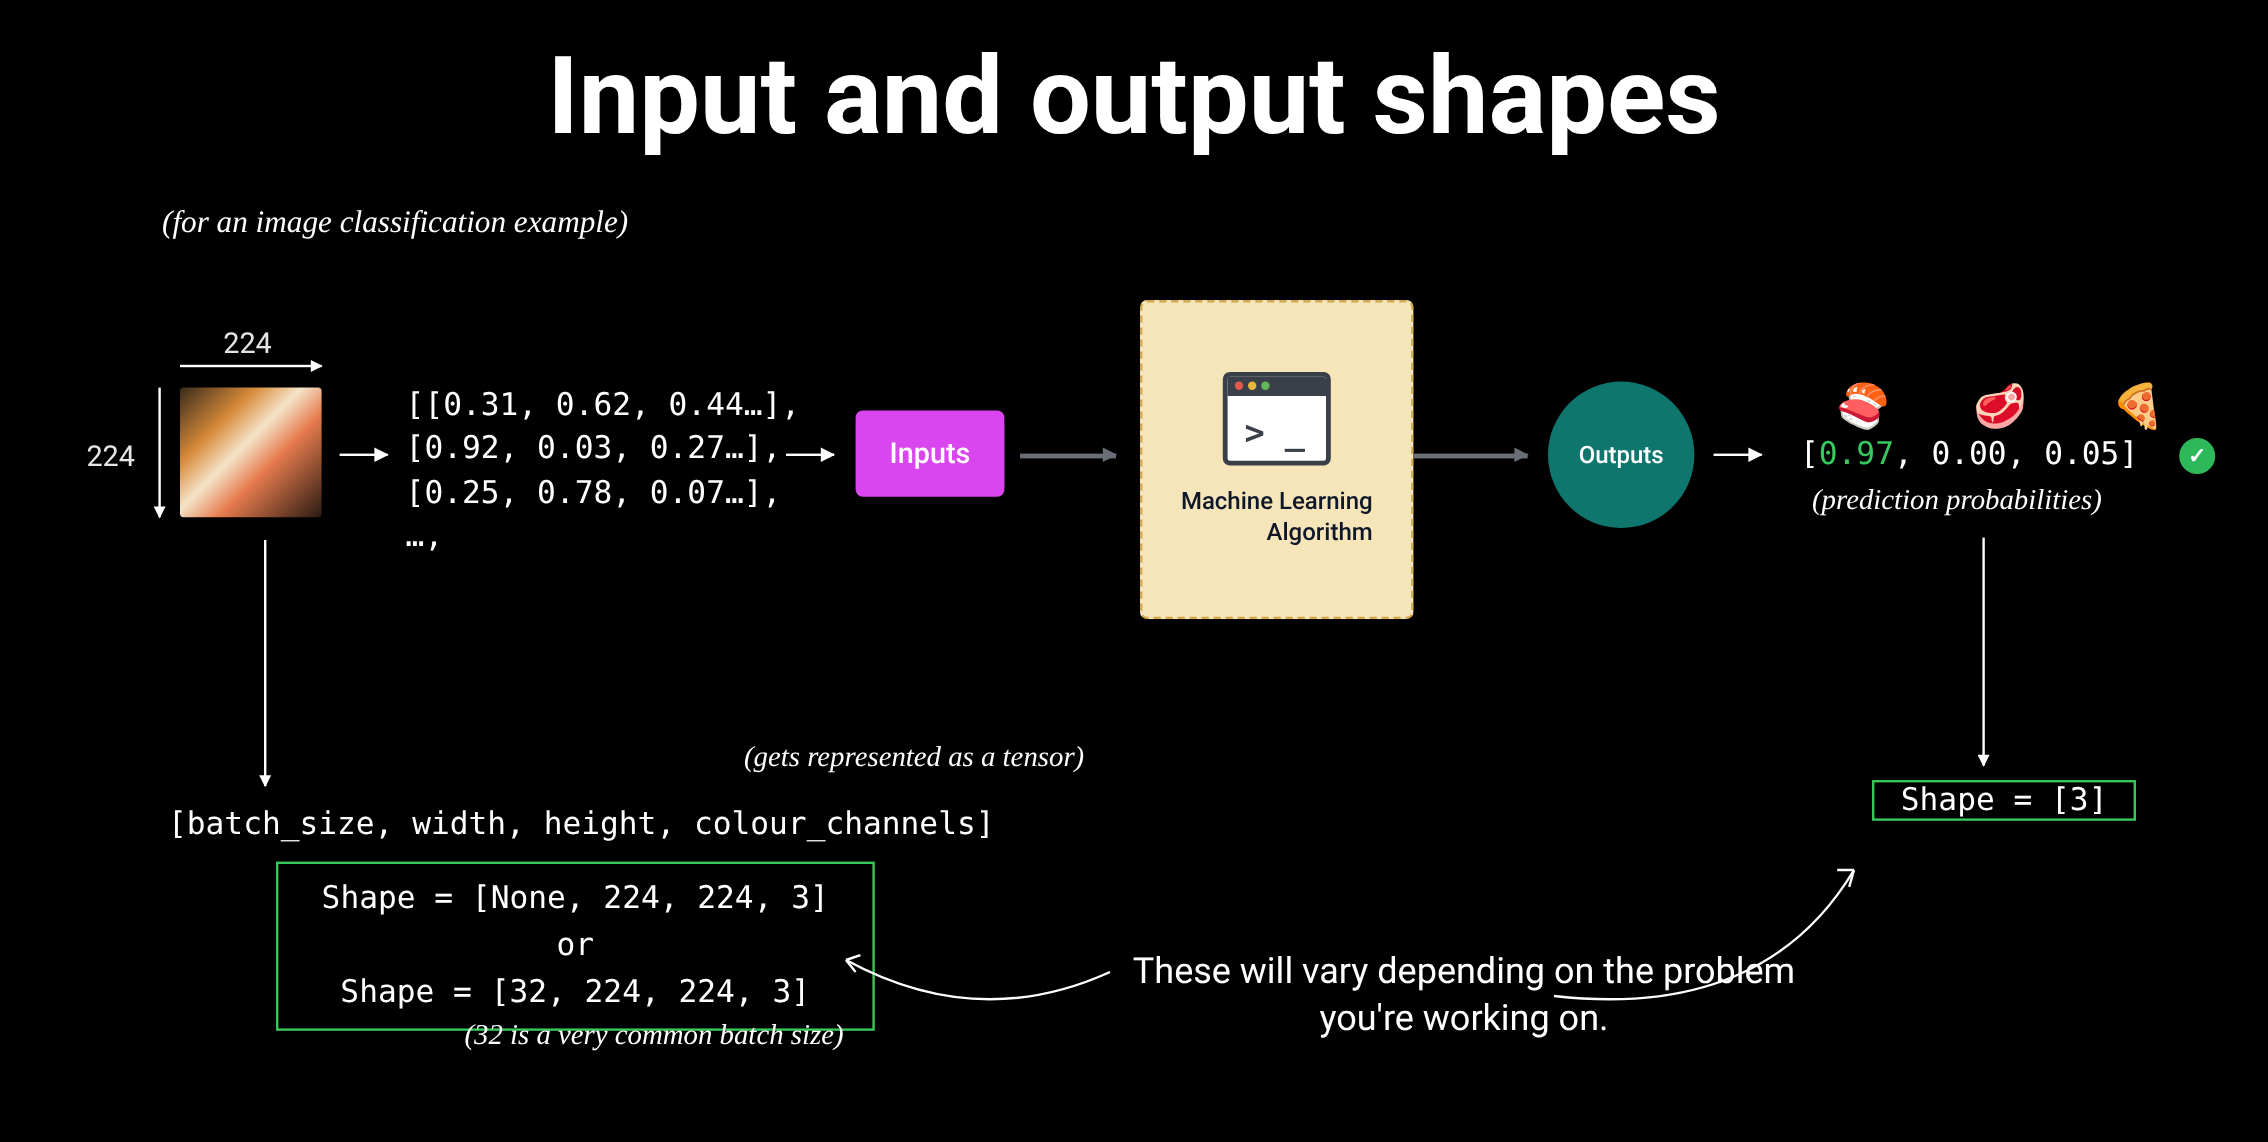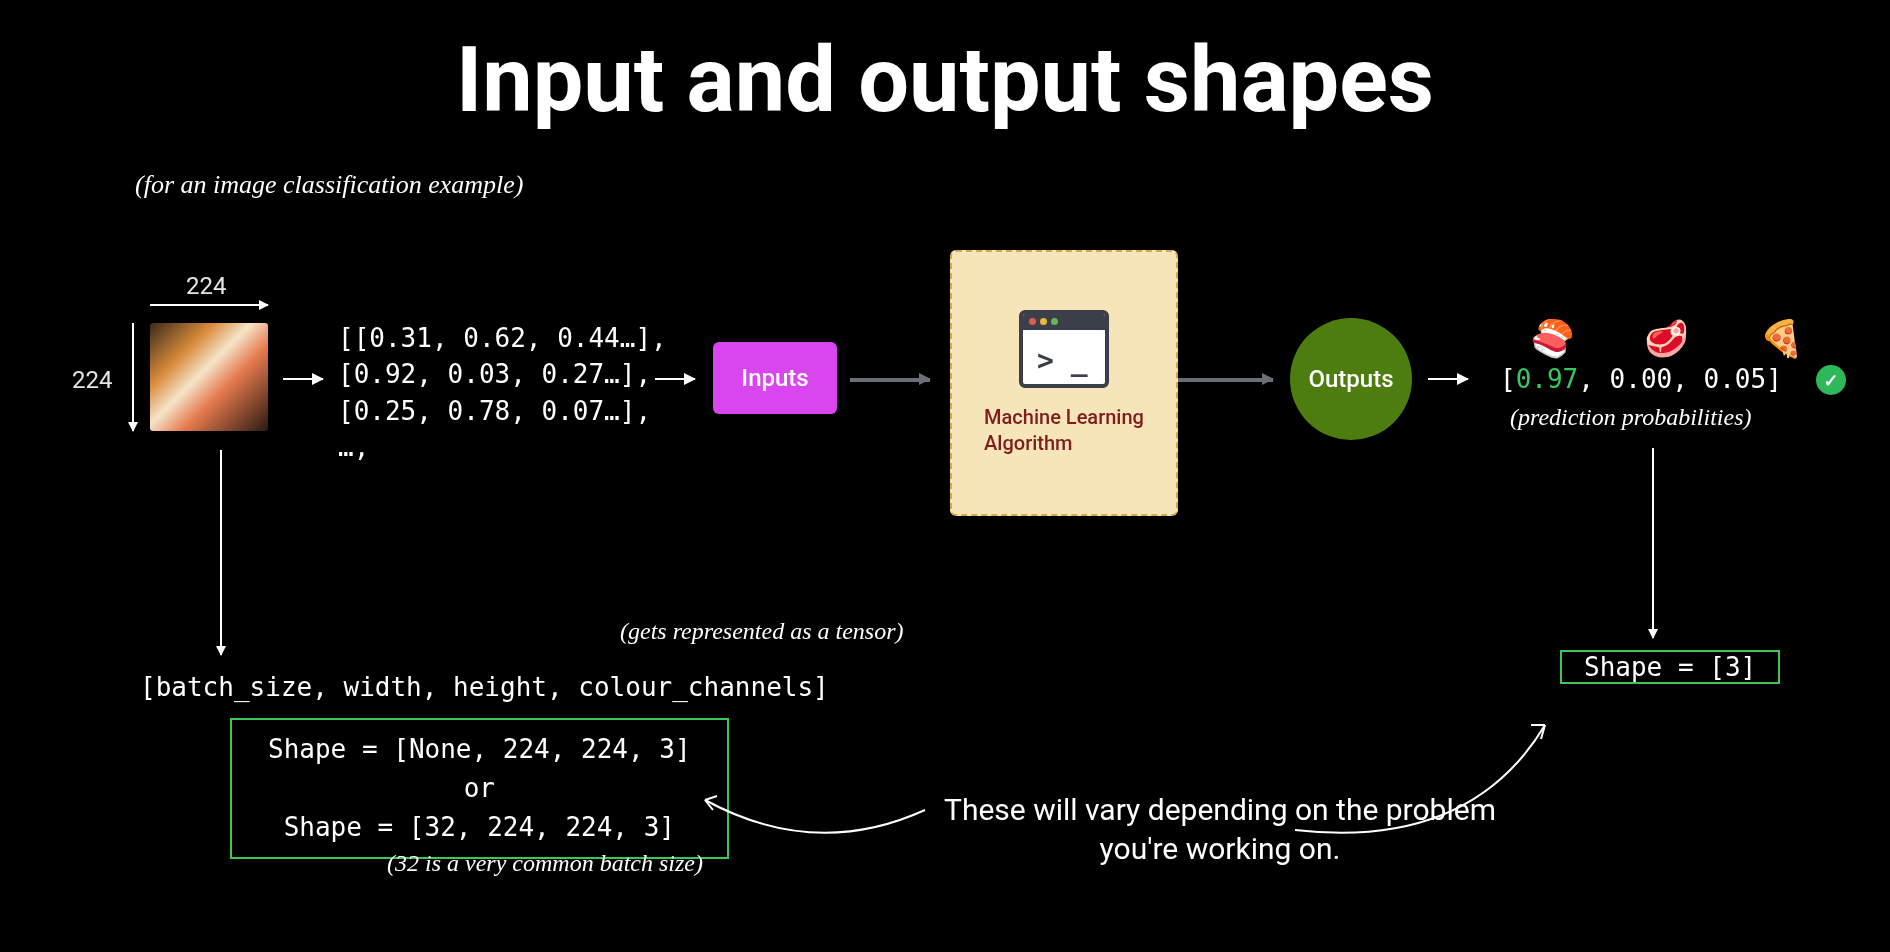--- a/index.html
+++ b/index.html
@@ -143,36 +143,36 @@
   .terminal .dots span { width:7px; height:7px; border-radius:50%; display:block; }
   .terminal .dots span:nth-child(1){background:#e05a4d;}
   .terminal .dots span:nth-child(2){background:#e8b93c;}
   .terminal .dots span:nth-child(3){background:#63b758;}
   .terminal .prompt {
     position:absolute; top:30px; left:14px;
     font-family: monospace; font-size:28px; color:#3a3f4a; font-weight:bold;
   }
   .ml-label {
     font-size: 20px;
-    color: #7f1d1d;
-    text-align: left;
+    color: #0f172a;
+    text-align: right;
     line-height: 1.3;
     font-weight: 500;
   }
 
   
   .outputs-circle {
     position:absolute;
     top: 318px;
     left: 1290px;
     width: 122px; height: 122px;
     border-radius: 50%;
-    background:#4d7c0f;
+    background:#0f766e;
     display:flex; align-items:center; justify-content:center;
-    color:#fff; font-size:24px; font-weight:500;
+    color:#fff; font-size:20px; font-weight:500;
   }
 
   
   .out-icons {
     position:absolute;
     top: 318px;
     left: 1530px;
     display:flex;
     gap: 70px;
     font-size: 36px;

